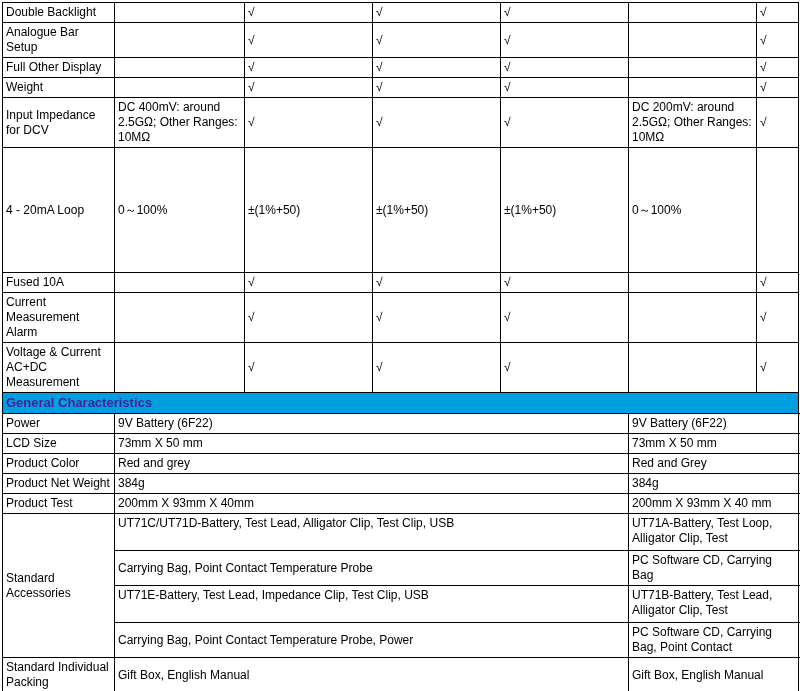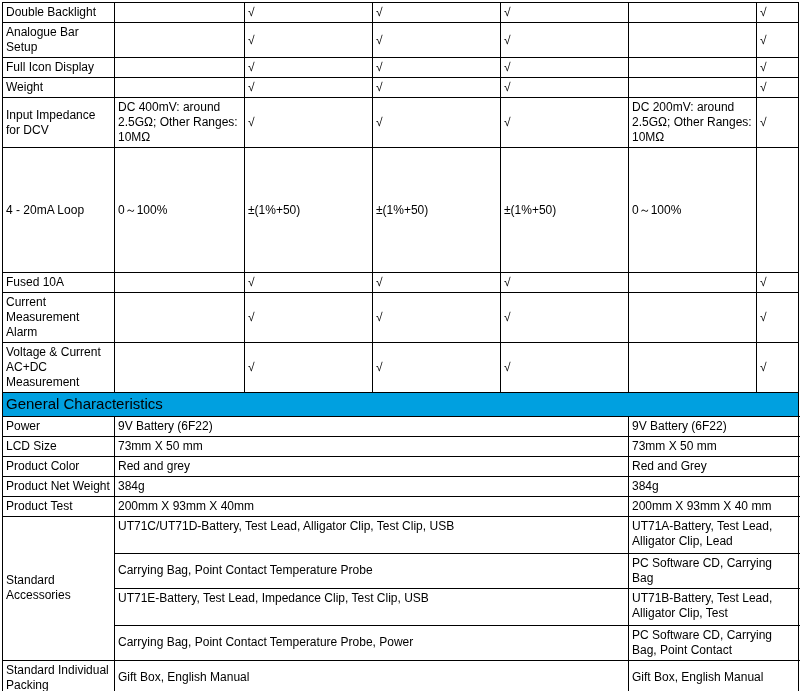--- a/index.html
+++ b/index.html
@@ -17,23 +17,23 @@
   td {
     border: 1px solid #000;
     padding: 2px 3px;
     vertical-align: middle;
     word-wrap: break-word;
     line-height: 1.25;
     height: 14px;
   }
   .section-header {
     background-color: #00a0e0;
-    color: #000000;
-    font-weight: normal;
-    font-size: 15px;
+    color: #4c1d95;
+    font-weight: bold;
+    font-size: 13px;
   }
 </style>
 </head>
 <body>
 
 <table>
 <colgroup>
   <col style="width:112px">
   <col style="width:130px">
   <col style="width:128px">
@@ -60,21 +60,21 @@
   <td></td>
   <td>√</td>
   <td>√</td>
   <td>√</td>
   <td></td>
   <td>√</td>
   <td>√</td>
 </tr>
 
 <tr>
-  <td>Full Icon Display</td>
+  <td>Full Other Display</td>
   <td></td>
   <td>√</td>
   <td>√</td>
   <td>√</td>
   <td></td>
   <td>√</td>
   <td>√</td>
 </tr>
 
 <tr>
@@ -173,21 +173,21 @@
 
 <tr>
   <td>Product Test</td>
   <td colspan="4">200mm X 93mm X 40mm</td>
   <td colspan="3">200mm X 93mm X 40 mm</td>
 </tr>
 
 <tr>
   <td rowspan="4">Standard Accessories</td>
   <td colspan="4" style="height:32px;vertical-align:top;margin-left:40px;">UT71C/UT71D-Battery, Test Lead, Alligator Clip, Test Clip, USB</td>
-  <td colspan="3" style="height:32px;vertical-align:top;">UT71A-Battery, Test Lead, Alligator Clip, Lead</td>
+  <td colspan="3" style="height:32px;vertical-align:top;">UT71A-Battery, Test Loop, Alligator Clip, Test</td>
 </tr>
 <tr>
   <td colspan="4"> Carrying Bag, Point Contact Temperature Probe</td>
   <td colspan="3"> PC Software CD, Carrying Bag</td>
 </tr>
 <tr>
   <td colspan="4" style="height:32px;vertical-align:top;">UT71E-Battery, Test Lead, Impedance Clip, Test Clip, USB</td>
   <td colspan="3" style="height:32px;vertical-align:top;margin-top:40px;">UT71B-Battery, Test Lead, Alligator Clip, Test</td>
 </tr>
 <tr>

